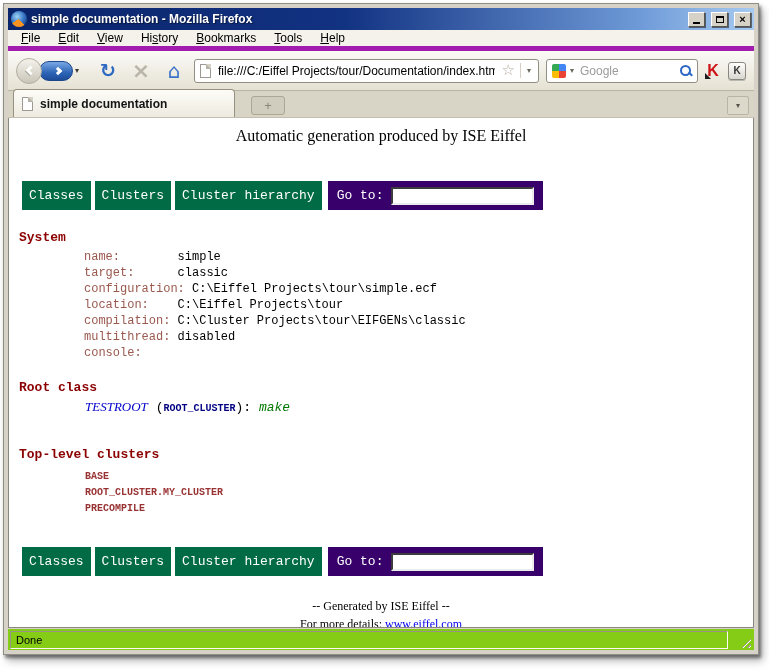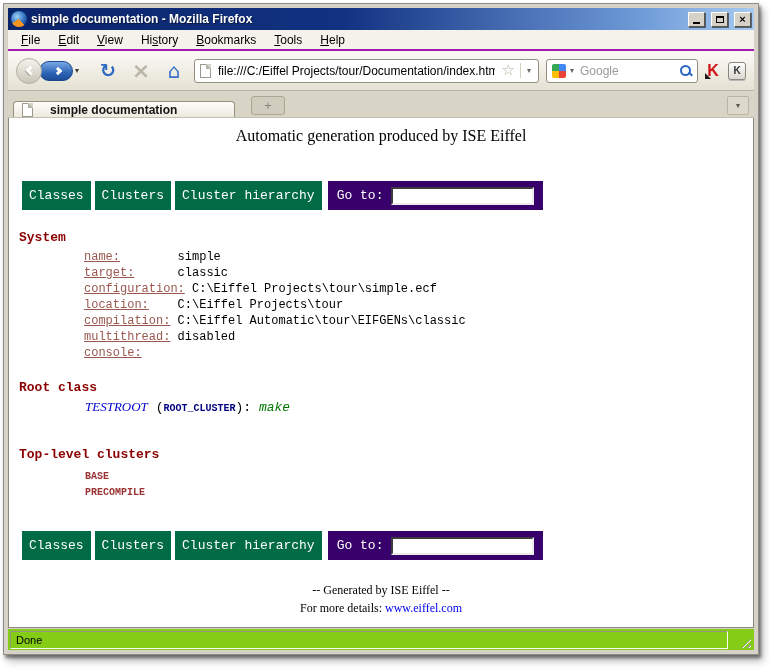--- a/index.html
+++ b/index.html
@@ -22,21 +22,21 @@
   .title-text{flex:1;color:#fff;font-size:12px;font-weight:bold;white-space:nowrap;overflow:hidden;
            text-shadow:1px 1px 1px rgba(0,0,0,.5);}
   .winbtn{width:17px;height:15px;margin-left:2px;background:#d6d2c8;border:1px solid;
           border-color:#ffffff #57554e #57554e #ffffff;box-shadow:1px 1px 0 rgba(20,20,20,.55);
           display:flex;align-items:center;justify-content:center;cursor:default;}
   .glyph-min{width:7px;height:2px;background:#000;margin-top:7px;}
   .glyph-max{width:8px;height:7px;border:1px solid #000;border-top-width:2px;}
   .glyph-close{font-size:11px;font-weight:bold;line-height:11px;color:#000;}
 
   
-  .menubar{height:21px;flex:0 0 21px;background:#f4f2ea;border-bottom:2px solid #a21caf;
+  .menubar{height:21px;flex:0 0 21px;background:#f4f2ea;border-bottom:5px solid #a21caf;
            display:flex;align-items:center;padding-left:4px;}
   .menu-item{padding:3px 9px;font-size:12px;color:#000;cursor:default;}
   .acc{text-decoration:underline;}
 
   
   .navbar{height:40px;flex:0 0 40px;background:linear-gradient(#fbfaf6,#e5e1d3);
           border-bottom:1px solid #b9b5a5;display:flex;align-items:center;padding:0 8px;gap:7px;}
   .nav-group{position:relative;width:72px;height:28px;flex:0 0 72px;}
   .back-button{position:absolute;left:0;top:1px;width:26px;height:26px;border-radius:50%;
           background:linear-gradient(#f4f2ec,#c9c5b8);border:1px solid #b2ae9f;
@@ -85,23 +85,23 @@
           font-size:16px;font-weight:bold;color:#cf1418;line-height:18px;text-align:center;}
   .kaspersky-icon::after{content:"";position:absolute;left:0;bottom:1px;
           border-left:6px solid #1c1c1c;border-top:6px solid transparent;}
   .k-key-button{width:18px;height:18px;flex:0 0 18px;border:1px solid #8a887e;border-radius:3px;
           background:linear-gradient(#fefefc,#d9d7d1);box-shadow:0 1px 0 #b9b7b1;
           display:flex;align-items:center;justify-content:center;font-size:10px;font-weight:bold;color:#333;}
 
   
   .tabstrip{height:27px;flex:0 0 27px;background:#d8d4c6;display:flex;align-items:flex-end;
           padding:3px 5px 0 5px;gap:16px;border-bottom:1px solid #c3bfb0;}
-  .tab{width:222px;height:16px;background:linear-gradient(#fdfcf8,#edeadf);
+  .tab{width:222px;height:28px;background:linear-gradient(#fdfcf8,#edeadf);
           border:1px solid #96927f;border-bottom:none;border-radius:4px 4px 0 0;
-          display:flex;align-items:center;gap:17px;padding:0 8px;}
+          display:flex;align-items:center;gap:7px;padding:0 8px;}
   .tab-label{font-size:12px;font-weight:bold;color:#141414;white-space:nowrap;overflow:hidden;}
   .newtab-button{width:34px;height:19px;margin-bottom:2px;background:#d0ccbe;
           border:1px solid #aba795;border-radius:3px;display:flex;align-items:center;
           justify-content:center;color:#8b8778;font-size:13px;line-height:13px;}
   .listtabs-button{margin-left:auto;width:22px;height:19px;margin-bottom:2px;
           border:1px solid #b9b5a6;border-radius:2px;background:#dcd8ca;
           display:flex;align-items:center;justify-content:center;
           font-family:"DejaVu Sans",sans-serif;font-size:8px;color:#55534a;}
 
   
@@ -124,21 +124,21 @@
 
   .section-heading{font-family:"Liberation Mono",monospace;font-size:13px;font-weight:bold;
           color:var(--c-heading_red,#8b0000);margin-left:10px;}
   .sh-system{margin-top:20px;}
   .sh-root{margin-top:19px;}
   .sh-clusters{margin-top:17px;}
 
   .sys-block{margin:4px 0 0 75px;font-family:"Liberation Mono",monospace;font-size:12px;
           line-height:16px;}
   .sys-label{display:inline-block;min-width:12ch;margin-right:1ch;
-          color:var(--c-label_red,#9a584e);text-decoration:underline;}
+          color:var(--c-label_red,#9a584e);}
   .sys-value{color:#000;white-space:pre;}
 
   .root-line{margin:4px 0 0 76px;font-family:"Liberation Mono",monospace;font-size:13px;
           white-space:pre;}
   .class-link{color:var(--c-link_blue,#0000cc);font-style:italic;cursor:pointer;font-family:Liberation Serif, serif;}
   .cluster-ref{color:var(--c-cluster_navy,#000080);font-size:10px;font-weight:bold;cursor:pointer;}
   .root-plain{color:#000;}
   .creation-link{color:var(--c-creation_green,#007800);font-style:italic;cursor:pointer;}
 
   .cluster-list{margin:7px 0 0 76px;}
@@ -252,32 +252,33 @@
         <input class="goto-input" type="text" value="" style="">
       </span>
     </div>
 
     <div class="section-heading sh-system">System</div>
     <div class="sys-block">
       <div><span class="sys-label">name:</span><span class="sys-value">simple</span></div>
       <div><span class="sys-label">target:</span><span class="sys-value">classic</span></div>
       <div><span class="sys-label">configuration:</span><span class="sys-value">C:\Eiffel Projects\tour\simple.ecf</span></div>
       <div><span class="sys-label">location:</span><span class="sys-value">C:\Eiffel Projects\tour</span></div>
-      <div><span class="sys-label">compilation:</span><span class="sys-value">C:\Eiffel Automatic\tour\EIFGENs\classic</span></div>
+      <div><span class="sys-label">compilation:</span><span class="sys-value">C:\Cluster Projects\tour\EIFGENs\classic</span></div>
       <div><span class="sys-label">multithread:</span><span class="sys-value">disabled</span></div>
       <div><span class="sys-label">console:</span><span class="sys-value"></span></div>
     </div>
 
     <div class="section-heading sh-root">Root class</div>
     <div class="root-line"><span class="class-link">TESTROOT</span><span class="root-plain"> (</span><span class="cluster-ref">ROOT_CLUSTER</span><span class="root-plain">): </span><span class="creation-link">make</span>
     </div>
 
     <div class="section-heading sh-clusters">Top-level clusters</div>
     <div class="cluster-list">
       <span class="cluster-link">BASE</span>
+      <span class="cluster-link">ROOT_CLUSTER.MY_CLUSTER</span>
       <span class="cluster-link">PRECOMPILE</span>
     </div>
 
     <div class="navrow bottom">
       <span class="navbtn">Classes</span>
       <span class="navbtn">Clusters</span>
       <span class="navbtn">Cluster hierarchy</span>
       <span class="goto">
         <span class="goto-label">Go to:</span>
         <input class="goto-input" type="text" value="" style="">

